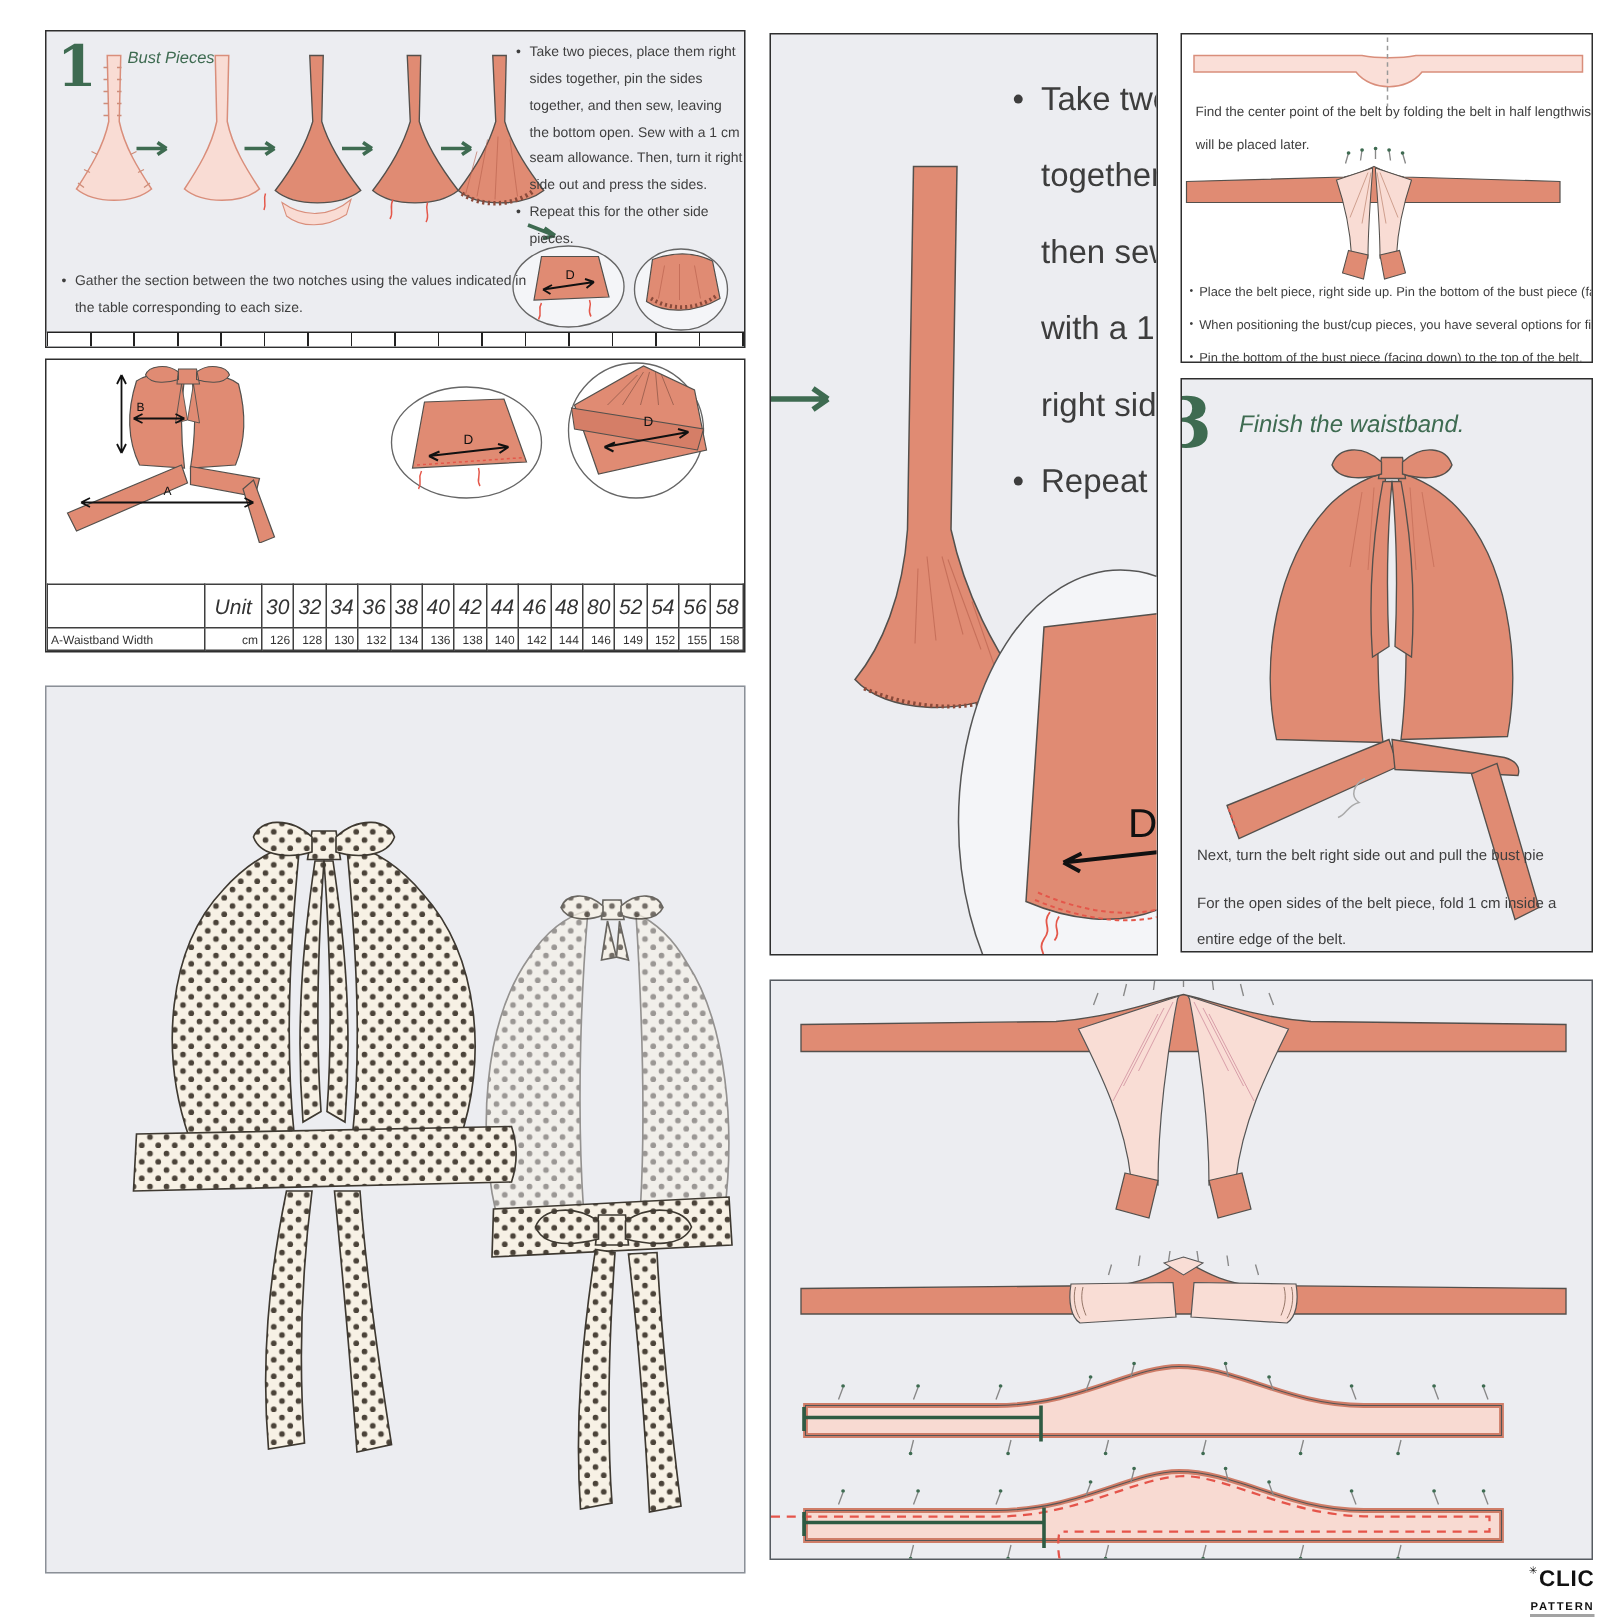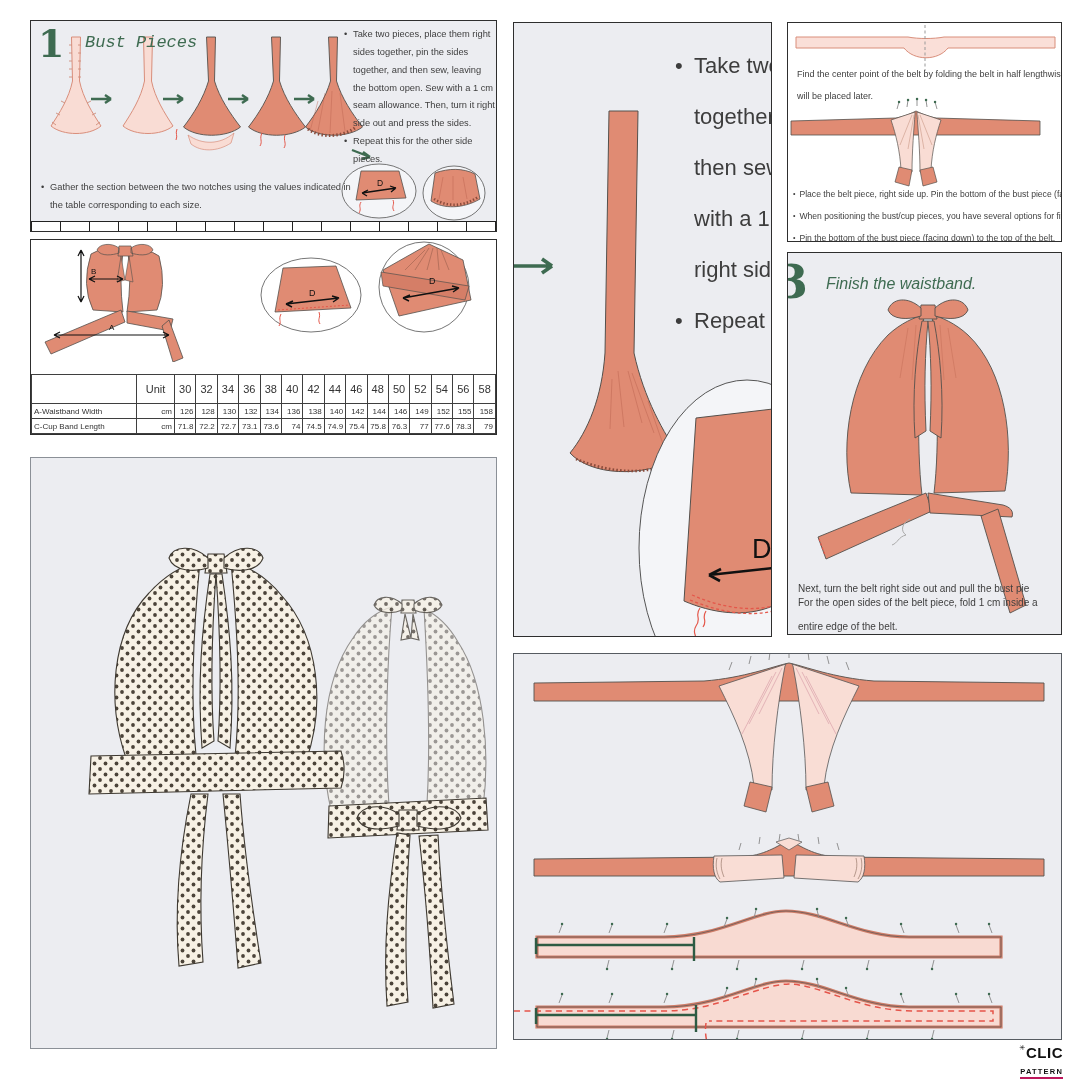--- a/index.html
+++ b/index.html
@@ -17,40 +17,40 @@
   .bullet-row{display:flex;}
   .bullet-mark{width:9px;flex:0 0 9px;}
   .ruler{position:absolute;left:0;right:0;bottom:0;height:9px;background:#fff;border-top:1.5px solid #222;
          background-image:repeating-linear-gradient(90deg,#222 0 1px,transparent 1px 29px);}
   svg{position:absolute;left:0;top:0;}
   
   .tbl-wrap{position:absolute;left:0;right:0;bottom:0;}
   table.sizes{border-collapse:collapse;table-layout:fixed;width:100%;background:#fff;}
   table.sizes th, table.sizes td{border:1px solid #3f3f3f;font-weight:400;font-size:8px;padding:1px 2px;
       overflow:hidden;white-space:nowrap;color:#333;}
-  table.sizes th{font-size:11px;text-align:center;height:26px;}
+  table.sizes th{font-size:14px;text-align:center;height:26px;font-style:italic;}
   table.sizes td{text-align:right;height:12px;}
   table.sizes th:first-child, table.sizes td:first-child{width:100px;text-align:left;}
   table.sizes th:nth-child(2), table.sizes td:nth-child(2){width:33px;}
   
   .p4-line{position:absolute;left:180px;right:0;white-space:nowrap;overflow:hidden;
            font-size:22px;line-height:26px;color:#3d3d3d;}
   .p4-bullet{position:absolute;left:161px;font-size:22px;color:#3d3d3d;}
   
   .p5-intro{position:absolute;left:9px;right:0;white-space:nowrap;overflow:hidden;font-size:9px;color:#3e3e3e;}
   .p5-bullet{position:absolute;left:5px;right:0;white-space:nowrap;overflow:hidden;font-size:8.6px;color:#3e3e3e;}
   .p5-bullet .bm{margin-right:4px;font-size:7px;vertical-align:1px;}
   
   .p6-line{position:absolute;left:10px;right:0;white-space:nowrap;overflow:hidden;font-size:10px;color:#3e3e3e;}
   
   .logo{position:absolute;right:17px;top:1044px;text-align:right;line-height:1;color:#111;}
   .logo .mark{font-size:7px;vertical-align:8px;margin-right:1px;}
   .logo .name{font-weight:700;font-size:15px;letter-spacing:.5px;text-align:center;}
   .logo .sub{display:inline-block;font-weight:700;font-size:7.5px;letter-spacing:1.2px;
-             border-bottom:2px solid #be185d;padding-bottom:1px;margin-top:1px;}
+             border-bottom:2px solid #a3a3a3;padding-bottom:1px;margin-top:1px;}
 </style>
 </head>
 <body>
 
 <div id="stage">
 
   <div class="panel bg-gray bd-dark" style="left:30px;top:20px;width:467px;height:212px;">
     <svg width="467" height="212" viewBox="0 0 467 212">
 
       <path d="M40.5,16 h9 l-1,44 c3.5,17 13,32 21.5,45 c-12,10 -38,10 -50,0 c8.5,-13 18,-28 21.5,-45 z" fill="#F9DCD4" stroke="#D98E7B" stroke-width="1"></path>
@@ -84,21 +84,21 @@
       <path d="M331,172 L365,167 M331,172 l6,-3 M331,172 l5,3 M365,167 l-6,-2 M365,167 l-5,4" stroke="#111" stroke-width="1.3" fill="none"></path>
       <text x="346" y="165" font-size="8.5" fill="#111">D</text>
       <path d="M330,181 c-3,5 1,6 -2,11 M362,179 c2,5 -2,6 1,11" stroke="#E4574A" stroke-width="1" fill="none"></path>
 
       <ellipse cx="423" cy="172" rx="31" ry="27" fill="#F4F5F8" stroke="#666" stroke-width=".9"></ellipse>
       <path d="M404,152 C418,147 432,147 444,153 L449,178 C432,188 412,188 400,180 Z" fill="#E08B73" stroke="#54504c" stroke-width=".8"></path>
       <path d="M412,156 l-4,22 M422,155 l0,24 M432,156 l4,22" stroke="#B9614D" stroke-width=".6" opacity=".75" fill="none"></path>
       <path d="M403,178 c13,8 30,8 44,-2" stroke="#8A4A3A" stroke-width="2.6" stroke-dasharray="1.4 2" fill="none"></path>
     </svg>
     <div class="step-num" style="left:7px;top:4px;font-size:38px;">1</div>
-    <div class="panel-title" style="left:54px;top:12px;font-size:17px;font-family:Liberation Mono, monospace;">Bust Pieces</div>
+    <div class="panel-title" style="left:54px;top:12px;font-size:11px;">Bust Pieces</div>
     <div class="body-text" style="position:absolute;left:313px;top:5px;width:152px;">
       <div class="bullet-row">
         <span class="bullet-mark">•</span>
         <span>Take two pieces, place them right sides together, pin the sides together, and then sew, leaving the bottom open. Sew with a 1 cm seam allowance. Then, turn it right side out and press the sides.</span>
       </div>
       <div class="bullet-row">
         <span class="bullet-mark">•</span>
         <span>Repeat this for the other side pieces.</span>
       </div>
     </div>
@@ -151,21 +151,21 @@
               <th>30</th>
               <th>32</th>
               <th>34</th>
               <th>36</th>
               <th>38</th>
               <th>40</th>
               <th>42</th>
               <th>44</th>
               <th>46</th>
               <th>48</th>
-              <th>50</th>
+              <th>80</th>
               <th>52</th>
               <th>54</th>
               <th>56</th>
               <th>58</th>
             </tr>
             <tr>
               <td>A-Waistband Width</td>
               <td>cm</td>
               <td>126</td>
               <td>128</td>
@@ -176,39 +176,20 @@
               <td>138</td>
               <td>140</td>
               <td>142</td>
               <td>144</td>
               <td>146</td>
               <td>149</td>
               <td>152</td>
               <td>155</td>
               <td>158</td>
             </tr>
-            <tr>
-              <td>C-Cup Band Length</td>
-              <td>cm</td>
-              <td>71.8</td>
-              <td>72.2</td>
-              <td>72.7</td>
-              <td>73.1</td>
-              <td>73.6</td>
-              <td>74</td>
-              <td>74.5</td>
-              <td>74.9</td>
-              <td>75.4</td>
-              <td>75.8</td>
-              <td>76.3</td>
-              <td>77</td>
-              <td>77.6</td>
-              <td>78.3</td>
-              <td>79</td>
-            </tr>
           </tbody>
         </table>
     </div>
   </div>
 
   <div class="panel bg-gray bd-gray" style="left:30px;top:457px;width:467px;height:592px;">
     <svg width="467" height="592" viewBox="0 0 467 592">
       <defs>
         <pattern id="dots" width="11" height="11" patternUnits="userSpaceOnUse">
           <rect width="11" height="11" fill="#F7F1E5"></rect>
@@ -306,21 +287,21 @@
         <path d="M30,284 L138,240 L144,258 L38,306 Z"></path>
         <path d="M140,240 L215,252 C222,254 226,258 224,264 L142,260 Z"></path>
         <path d="M210,256 L238,352 L222,360 L193,263 Z"></path>
       </g>
       <path d="M120,75 l-8,50 M128,72 l-4,55 M152,72 l4,55 M160,75 l8,50" stroke="#B9614D" stroke-width=".6" opacity=".6" fill="none"></path>
       <path d="M31,286 L37,302" stroke="#E4574A" stroke-width="1.2" stroke-dasharray="2.5 2" fill="none"></path>
       <path d="M122,266 c-8,4 -10,12 -4,16 c-8,2 -8,8 -14,10" stroke="#aaa" stroke-width="1" fill="none"></path>
     </svg>
     <div class="step-num" style="left:-12px;top:6px;font-size:46px;">3</div>
     <div class="panel-title" style="left:38px;top:22px;font-size:16px;">Finish the waistband.</div>
-    <div class="p6-line" style="top:312px;margin-top:18px;">Next, turn the belt right side out and pull the bust pie</div>
+    <div class="p6-line" style="top:312px;">Next, turn the belt right side out and pull the bust pie</div>
     <div class="p6-line" style="top:344px;">For the open sides of the belt piece, fold 1 cm inside a</div>
     <div class="p6-line" style="top:368px;">entire edge of the belt.</div>
   </div>
 
   <div class="panel bg-gray bd-gray2" style="left:513px;top:653px;width:549px;height:387px;">
     <svg width="549" height="387" viewBox="0 0 549 387">
 
       <path d="M20,29 L190,27 C230,24 260,12 275,9 C290,12 320,24 360,27 L530,29 L530,47 L20,47 Z" fill="#E08B73" stroke="#54504c" stroke-width=".9"></path>
       <path d="M272,10 L205,32 C220,62 236,95 240,132 L258,136 C258,95 264,48 271,12 Z" fill="#F9DDD5" stroke="#555" stroke-width=".8"></path>
       <path d="M278,10 L345,32 C330,62 314,95 310,132 L292,136 C292,95 286,48 279,12 Z" fill="#F9DDD5" stroke="#555" stroke-width=".8"></path>

